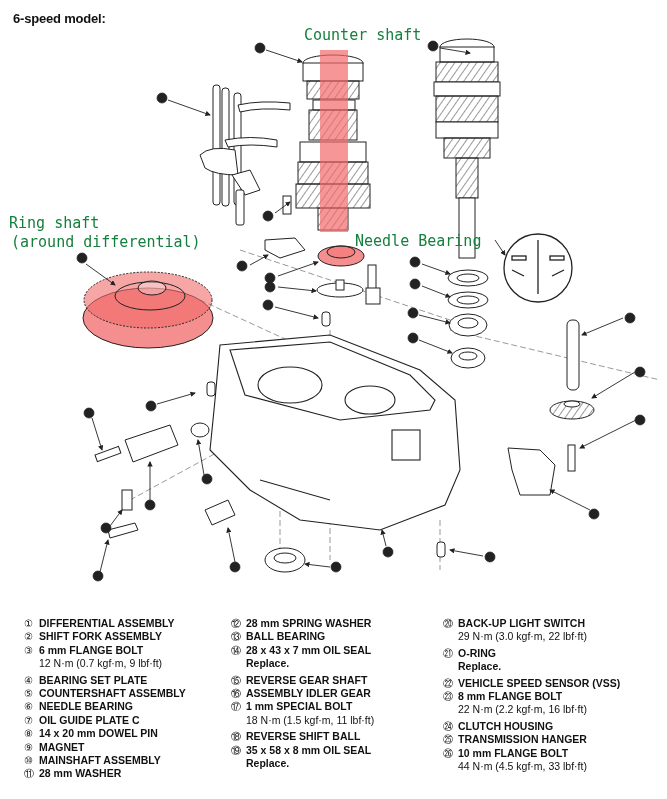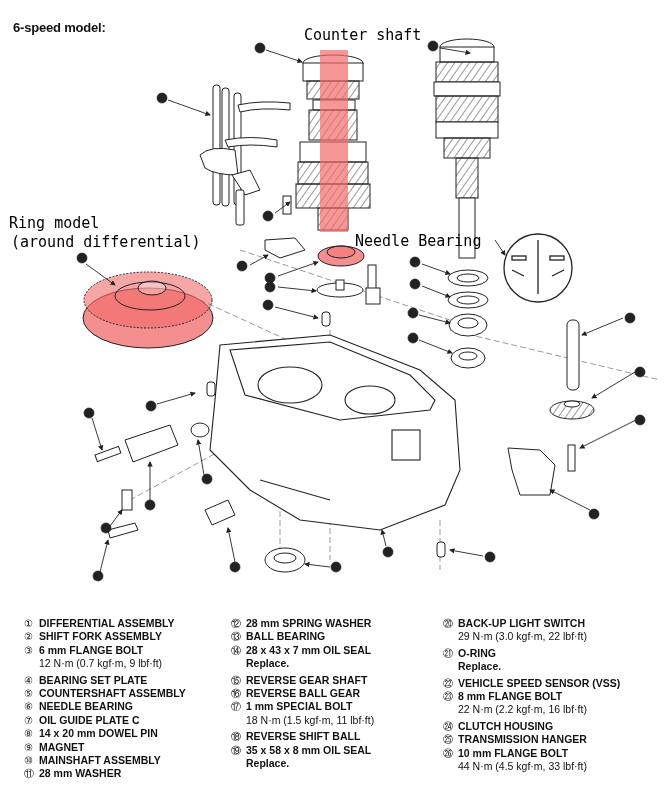--- a/index.html
+++ b/index.html
@@ -1,18 +1,18 @@
 <!DOCTYPE html>
 <html><head>
 <meta charset="utf-8">
 <style>
   html, body { margin: 0; padding: 0; background: #ffffff; }
   body { width: 667px; height: 799px; position: relative; overflow: hidden; font-family: "Liberation Sans", sans-serif; color: #111; }
-  .title { position: absolute; left: 13px; top: 20px; font-weight: bold; font-size: 13px; letter-spacing: -0.2px; }
-  .ann { position: absolute; font-family: "DejaVu Sans Mono", "Liberation Mono", monospace; color: #000000; font-size: 15px; white-space: pre; line-height: 19px; }
+  .title { position: absolute; left: 13px; top: 11px; font-weight: bold; font-size: 13px; letter-spacing: -0.2px; }
+  .ann { position: absolute; font-family: "DejaVu Sans Mono", "Liberation Mono", monospace; color: #15803d; font-size: 15px; white-space: pre; line-height: 19px; }
   svg.diagram { position: absolute; left: 0; top: 0; }
   .callout { font-family: "Liberation Sans", sans-serif; font-size: 8px; fill: #222; }
   .legend { position: absolute; top: 617px; font-size: 10.5px; font-weight: bold; line-height: 13.4px; }
   .legend .row { display: flex; }
   .legend .num { width: 15px; font-weight: normal; font-size: 10px; }
   .legend .sub { font-weight: normal; }
   .legend .note { font-weight: bold; }
   .legend .gap { height: 3px; }
 </style>
 </head>
@@ -201,21 +201,21 @@
       <circle cx="150" cy="505" r="5"></circle>
     <circle cx="89" cy="413" r="5"></circle>
       <circle cx="388" cy="552" r="5"></circle>
     <circle cx="98" cy="576" r="5"></circle>
       <circle cx="106" cy="528" r="5"></circle>
     <circle cx="490" cy="557" r="5"></circle>
   </g>
 </svg>
 
 <div class="ann" style="left:304px; top:26px;">Counter shaft</div>
-<div class="ann" style="left:9px; top:214px;">Ring model</div>
+<div class="ann" style="left:9px; top:214px;">Ring shaft</div>
 <div class="ann" style="left:11px; top:233px;">(around differential)</div>
 <div class="ann" style="left:355px; top:232px;">Needle Bearing</div>
 
 <div class="legend" style="left:24px;">
   <div class="row">
       <span class="num">①</span>
       <span>DIFFERENTIAL ASSEMBLY</span>
     </div>
   <div class="row">
       <span class="num">②</span>
@@ -281,21 +281,21 @@
       <span class="num"></span>
       <span class="note">Replace.</span>
     </div>
   <div class="gap"></div>
   <div class="row">
       <span class="num">⑮</span>
       <span>REVERSE GEAR SHAFT</span>
     </div>
   <div class="row">
       <span class="num">⑯</span>
-      <span>REVERSE BALL GEAR</span>
+      <span>ASSEMBLY IDLER GEAR</span>
     </div>
   <div class="row">
       <span class="num">⑰</span>
       <span>1 mm SPECIAL BOLT</span>
     </div>
   <div class="row">
       <span class="num"></span>
       <span class="sub">18 N·m (1.5 kgf·m, 11 lbf·ft)</span>
     </div>
   <div class="gap"></div>

